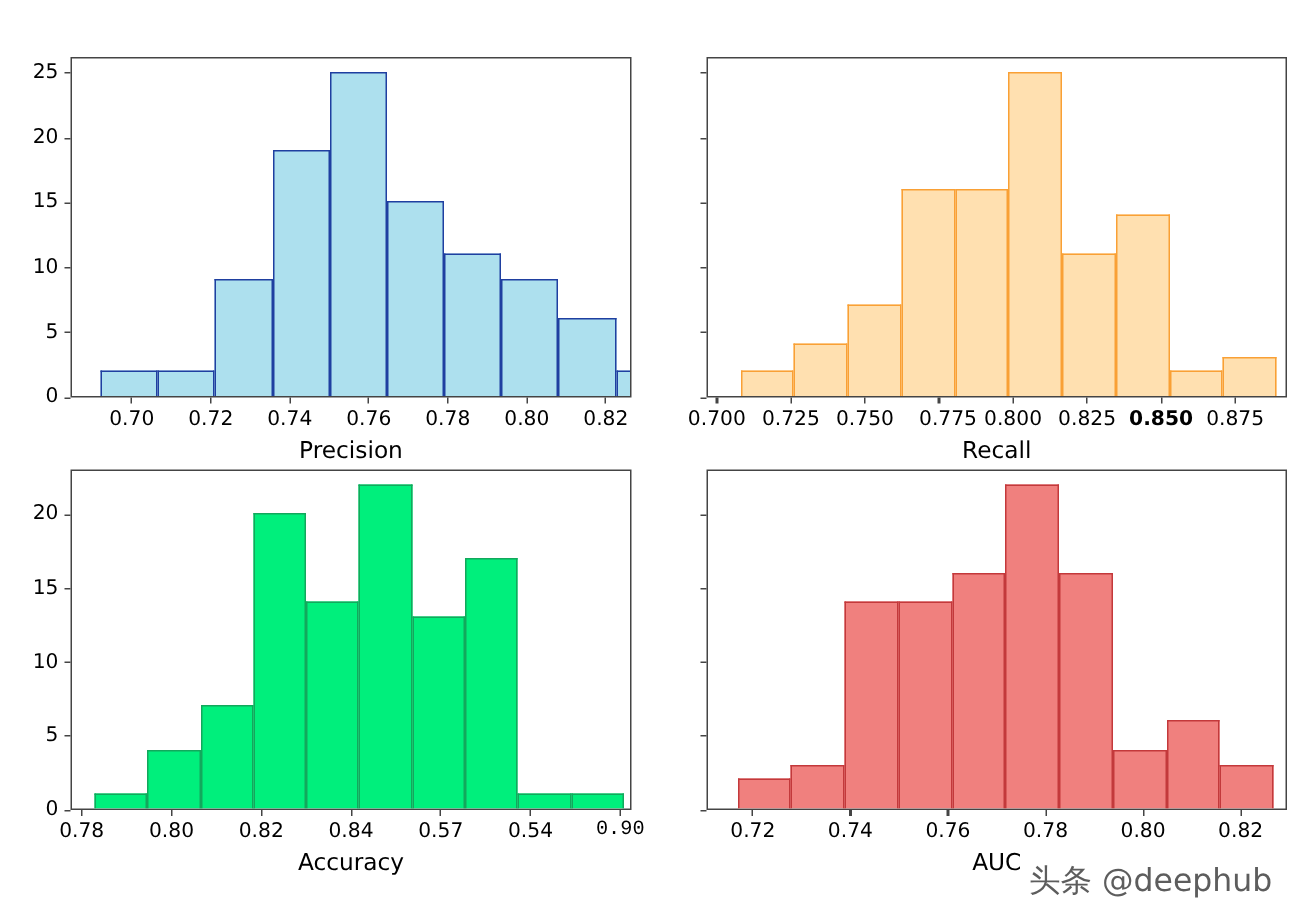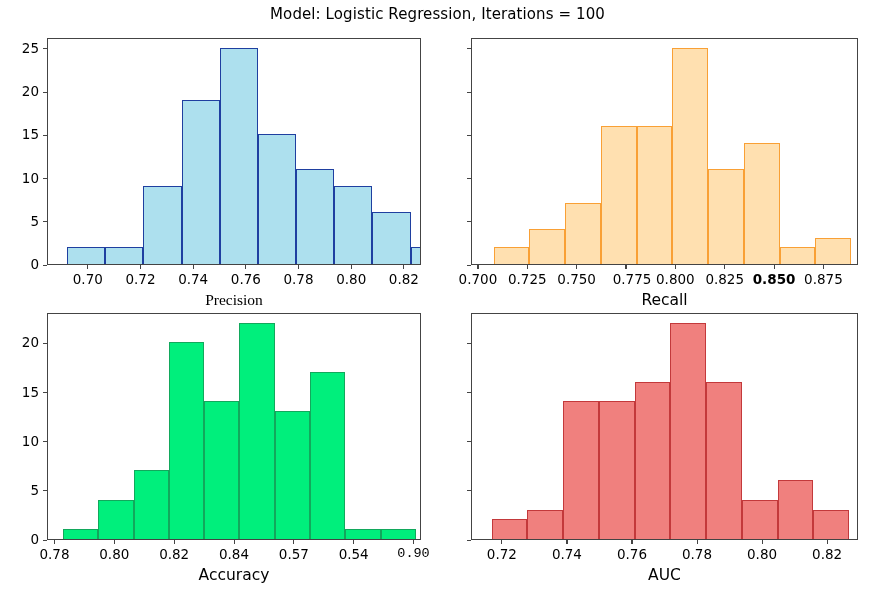--- a/index.html
+++ b/index.html
@@ -90,21 +90,20 @@
     opacity: 0.82;
     white-space: nowrap;
     font-family: "DejaVu Sans", sans-serif;
   }
 </style>
 </head>
 <body>
 
 <div id="figure">
 
-  <div class="suptitle">Model: Logistic Regression, Iterations = 100</div>
 
   <div class="panel" id="panel-0">
     <div class="plot-area" style="left: 47px; top: 38px; width: 374px; height: 227px;">
       <div class="bars">
           <div class="bar" style="left: 18.9634px; width: 38.1901px; height: 17.2952px; background: rgb(173, 224, 238); border-top: 1.2px solid rgb(31, 63, 160); border-right: 1.2px solid rgb(31, 63, 160); border-bottom: none; border-left: 1.2px solid rgb(31, 63, 160); border-image: initial;"></div>
           <div class="bar" style="left: 57.1535px; width: 38.1901px; height: 17.2952px; background: rgb(173, 224, 238); border-top: 1.2px solid rgb(31, 63, 160); border-right: 1.2px solid rgb(31, 63, 160); border-bottom: none; border-left: 1.2px solid rgb(31, 63, 160); border-image: initial;"></div>
           <div class="bar" style="left: 95.3437px; width: 38.1901px; height: 77.8286px; background: rgb(173, 224, 238); border-top: 1.2px solid rgb(31, 63, 160); border-right: 1.2px solid rgb(31, 63, 160); border-bottom: none; border-left: 1.2px solid rgb(31, 63, 160); border-image: initial;"></div>
           <div class="bar" style="left: 133.534px; width: 38.1901px; height: 164.305px; background: rgb(173, 224, 238); border-top: 1.2px solid rgb(31, 63, 160); border-right: 1.2px solid rgb(31, 63, 160); border-bottom: none; border-left: 1.2px solid rgb(31, 63, 160); border-image: initial;"></div>
           <div class="bar" style="left: 171.724px; width: 38.1901px; height: 216.19px; background: rgb(173, 224, 238); border-top: 1.2px solid rgb(31, 63, 160); border-right: 1.2px solid rgb(31, 63, 160); border-bottom: none; border-left: 1.2px solid rgb(31, 63, 160); border-image: initial;"></div>
           <div class="bar" style="left: 209.914px; width: 38.1901px; height: 129.714px; background: rgb(173, 224, 238); border-top: 1.2px solid rgb(31, 63, 160); border-right: 1.2px solid rgb(31, 63, 160); border-bottom: none; border-left: 1.2px solid rgb(31, 63, 160); border-image: initial;"></div>
@@ -133,21 +132,21 @@
       <div class="tick-mark tick-x" style="left: 192.676px; top: 265px;"></div>
       <div class="xtick-label" style="left: 163.176px; width: 60px; top: 271px;">0.74</div>
       <div class="tick-mark tick-x" style="left: 245.352px; top: 265px;"></div>
       <div class="xtick-label" style="left: 215.852px; width: 60px; top: 271px;">0.76</div>
       <div class="tick-mark tick-x" style="left: 298.028px; top: 265px;"></div>
       <div class="xtick-label" style="left: 268.528px; width: 60px; top: 271px;">0.78</div>
       <div class="tick-mark tick-x" style="left: 350.704px; top: 265px;"></div>
       <div class="xtick-label" style="left: 321.204px; width: 60px; top: 271px;">0.80</div>
       <div class="tick-mark tick-x" style="left: 403.38px; top: 265px;"></div>
       <div class="xtick-label" style="left: 373.88px; width: 60px; top: 271px;">0.82</div>
-      <div class="xlabel" style="left: 47px; width: 374px; top: 291px; font-family: Liberation Serif, serif;">Precision</div>
+      <div class="xlabel" style="left: 47px; width: 374px; top: 291px;">Precision</div>
     </div>
 
   <div class="panel" id="panel-1">
     <div class="plot-area" style="left: 471px; top: 38px; width: 387px; height: 227px;">
       <div class="bars">
           <div class="bar" style="left: 21.7194px; width: 35.7383px; height: 17.2952px; background: rgb(255, 224, 176); border-top: 1.2px solid rgb(249, 160, 53); border-right: 1.2px solid rgb(249, 160, 53); border-bottom: none; border-left: 1.2px solid rgb(249, 160, 53); border-image: initial;"></div>
           <div class="bar" style="left: 57.4577px; width: 35.7383px; height: 34.5905px; background: rgb(255, 224, 176); border-top: 1.2px solid rgb(249, 160, 53); border-right: 1.2px solid rgb(249, 160, 53); border-bottom: none; border-left: 1.2px solid rgb(249, 160, 53); border-image: initial;"></div>
           <div class="bar" style="left: 93.1959px; width: 35.7383px; height: 60.5333px; background: rgb(255, 224, 176); border-top: 1.2px solid rgb(249, 160, 53); border-right: 1.2px solid rgb(249, 160, 53); border-bottom: none; border-left: 1.2px solid rgb(249, 160, 53); border-image: initial;"></div>
           <div class="bar" style="left: 128.934px; width: 35.7383px; height: 138.362px; background: rgb(255, 224, 176); border-top: 1.2px solid rgb(249, 160, 53); border-right: 1.2px solid rgb(249, 160, 53); border-bottom: none; border-left: 1.2px solid rgb(249, 160, 53); border-image: initial;"></div>
           <div class="bar" style="left: 164.672px; width: 35.7383px; height: 138.362px; background: rgb(255, 224, 176); border-top: 1.2px solid rgb(249, 160, 53); border-right: 1.2px solid rgb(249, 160, 53); border-bottom: none; border-left: 1.2px solid rgb(249, 160, 53); border-image: initial;"></div>
@@ -253,14 +252,15 @@
       <div class="xtick-label" style="left: 601.979px; width: 60px; top: 546px;">0.76</div>
       <div class="tick-mark tick-x" style="left: 696.521px; top: 540px;"></div>
       <div class="xtick-label" style="left: 667.021px; width: 60px; top: 546px;">0.78</div>
       <div class="tick-mark tick-x" style="left: 761.563px; top: 540px;"></div>
       <div class="xtick-label" style="left: 732.063px; width: 60px; top: 546px;">0.80</div>
       <div class="tick-mark tick-x" style="left: 826.605px; top: 540px;"></div>
       <div class="xtick-label" style="left: 797.105px; width: 60px; top: 546px;">0.82</div>
       <div class="xlabel" style="left: 471px; width: 387px; top: 566px;">AUC</div>
     </div>
 
+  <div class="watermark" style="left: 686px; top: 573px;">头条 @deephub</div>
 
 </div>
 
 </body></html>

